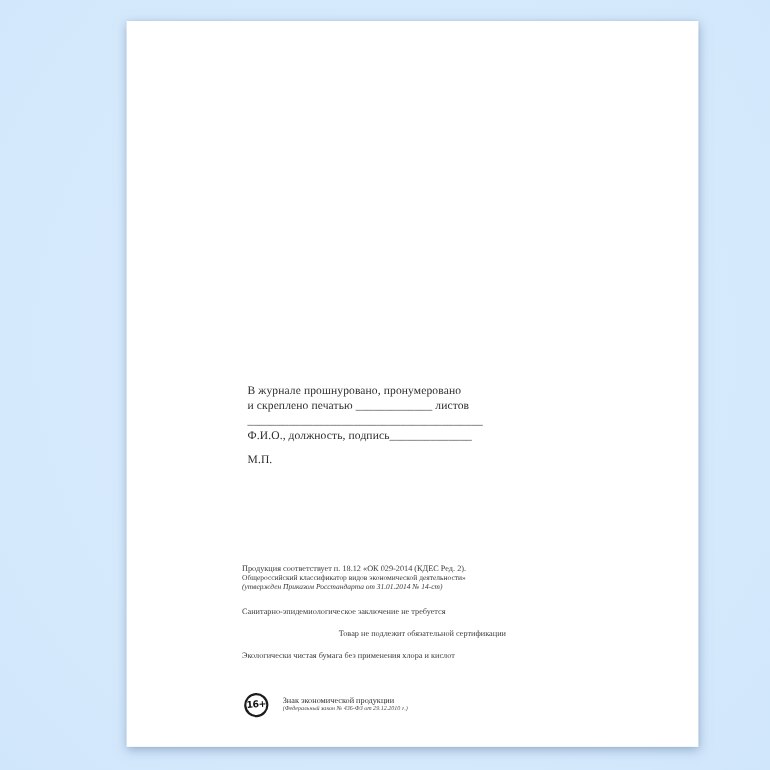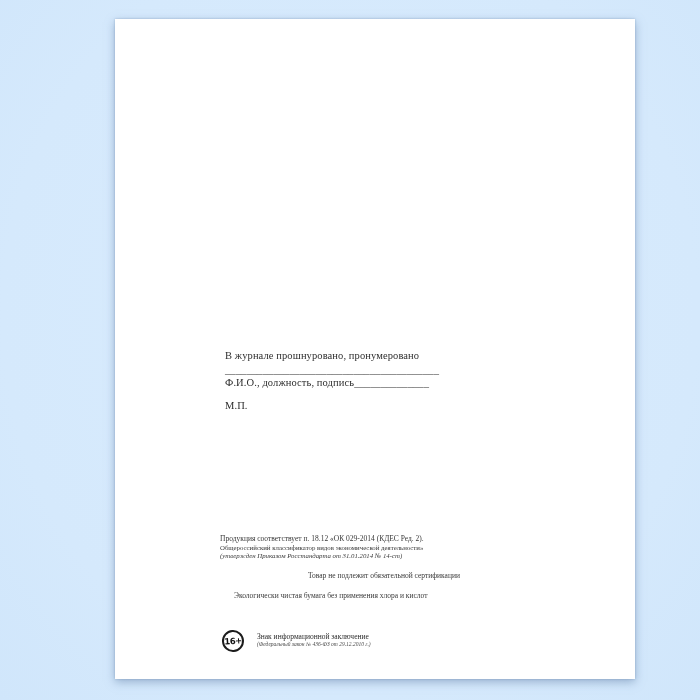--- a/index.html
+++ b/index.html
@@ -31,29 +31,29 @@
     position:absolute;left:110px;top:330px;width:212px;
     font-size:10.5px;line-height:13.6px;color:var(--ink);
     letter-spacing:0.1px;white-space:nowrap;
   }
   .binding-block .bind-line{white-space:nowrap;}
   .stamp-line{
     margin-top:9px;text-align:left;padding-right:6px;font-size:10.5px;
   }
   
   .compliance-block{
-    position:absolute;left:105px;top:516px;width:240px;
+    position:absolute;left:105px;top:494px;width:240px;
     color:#383838;
   }
   .c-line1{font-size:7.5px;line-height:8.6px;white-space:nowrap;}
   .c-line2{font-size:6.8px;line-height:8.2px;white-space:nowrap;}
   .c-line3{font-size:6.8px;line-height:8.2px;font-style:italic;white-space:nowrap;}
   .c-sanitary{font-size:7.5px;margin-top:13px;white-space:nowrap;}
   .c-cert{font-size:7.5px;margin-top:11px;margin-left:2px;white-space:nowrap;text-align:right;}
-  .c-eco{font-size:7.5px;margin-top:11px;margin-left:14px;white-space:nowrap;}
+  .c-eco{font-size:7.5px;margin-top:11px;margin-left:0;white-space:nowrap;}
   
   .age-row{
     position:absolute;left:107px;top:611px;
     display:flex;align-items:flex-start;color:#2b2b2b;
   }
   .age-badge{
     width:22px;height:22px;border:2px solid #1c1c1c;border-radius:50%;
     display:flex;align-items:center;justify-content:center;
     font-family:"DejaVu Sans","Liberation Sans",sans-serif;
     font-weight:bold;font-size:8.5px;letter-spacing:-0.5px;
@@ -65,35 +65,37 @@
   .age-law{font-size:5.5px;line-height:7px;font-style:italic;color:#4a4a4a;white-space:nowrap;}
 </style>
 </head>
 <body>
 
 <div class="stage">
   <div class="paper">
 
     <div class="binding-block">
       <div class="bind-line">В журнале прошнуровано, пронумеровано</div>
+      <div class="bind-line">и скреплено печатью _____________ листов</div>
       <div class="bind-line">________________________________________</div>
       <div class="bind-line">Ф.И.О., должность, подпись______________</div>
       <div class="stamp-line">М.П.</div>
     </div>
 
     <div class="compliance-block">
       <div class="c-line1">Продукция соответствует п. 18.12 «ОК 029-2014 (КДЕС Ред. 2).</div>
       <div class="c-line2">Общероссийский классификатор видов экономической деятельности»</div>
       <div class="c-line3">(утвержден Приказом Росстандарта от 31.01.2014 № 14-ст)</div>
+      <div class="c-sanitary">Санитарно-эпидемиологическое заключение не требуется</div>
       <div class="c-cert">Товар не подлежит обязательной сертификации</div>
       <div class="c-eco">Экологически чистая бумага без применения хлора и кислот</div>
     </div>
 
     <div class="age-row">
       <div class="age-badge">16+</div>
       <div class="age-text">
-        <div class="age-title">Знак информационной заключение</div>
+        <div class="age-title">Знак экономической продукции</div>
         <div class="age-law">(Федеральный закон № 436-ФЗ от 29.12.2010 г.)</div>
       </div>
     </div>
 
   </div>
 </div>
 
 </body></html>

